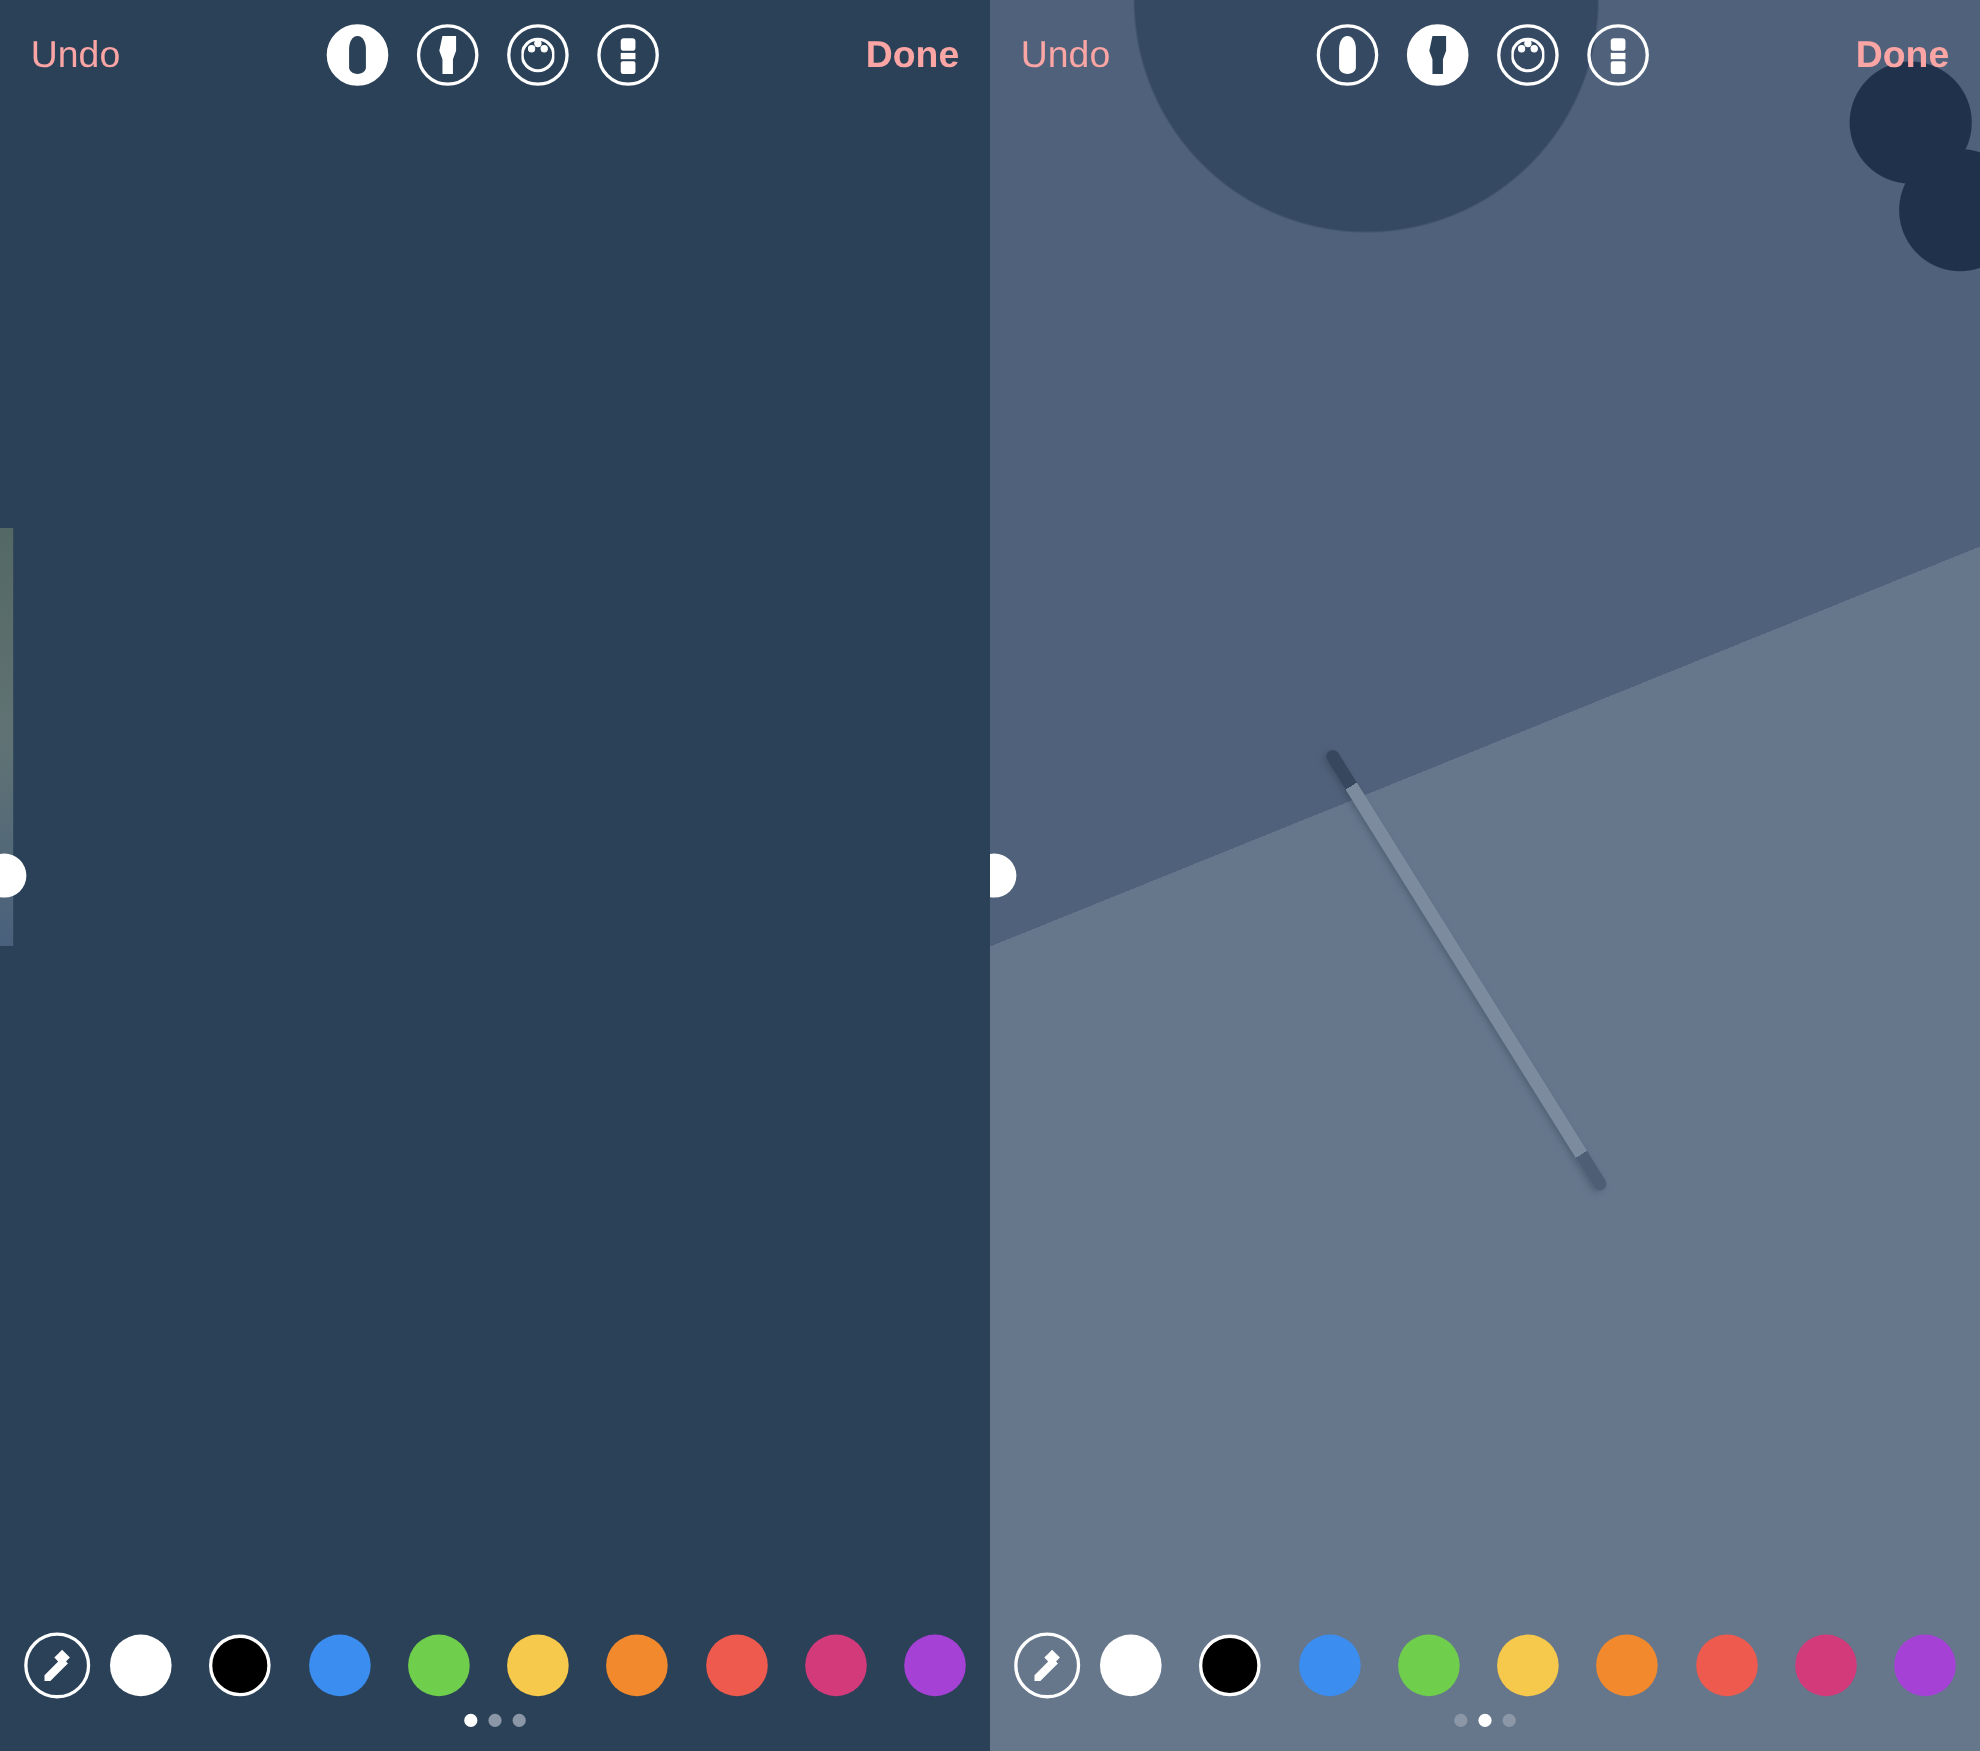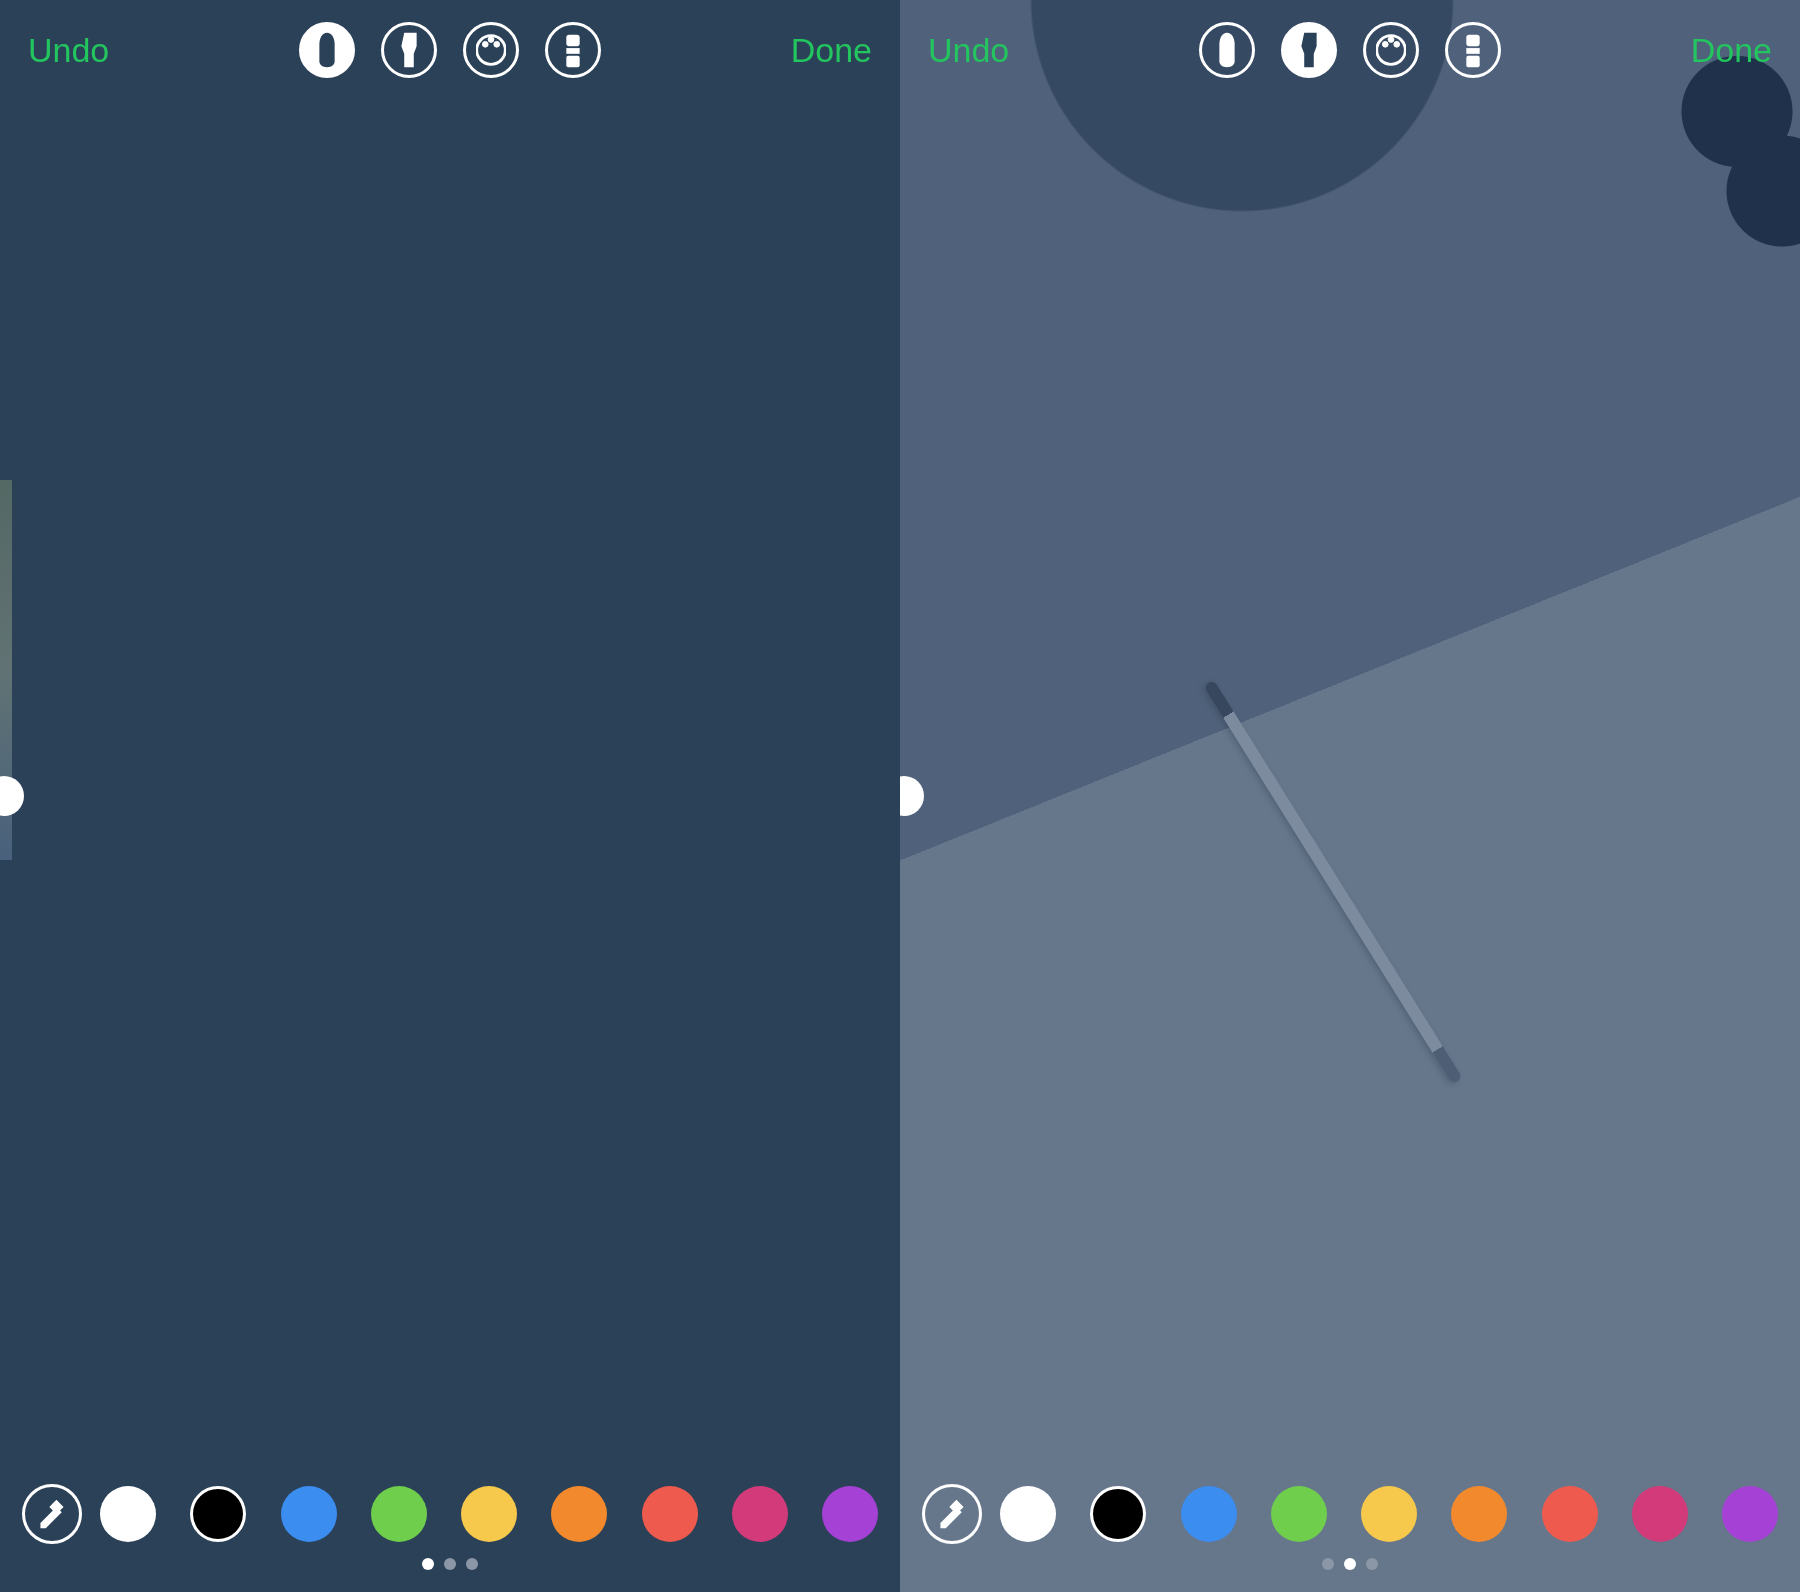--- a/index.html
+++ b/index.html
@@ -26,23 +26,23 @@
   .pen{
     position:absolute;
     left:22%; top:55%;
     width:470px;height:12px;
     background:linear-gradient(90deg,#3b475a 0 8%, #c7cedb 8% 92%, #6a7689 92% 100%);
     border-radius:6px;
     transform:rotate(58deg);
     box-shadow:0 3px 6px rgba(0,0,0,.25);
   }
   
-  .hdr{position:absolute;top:0;left:0;right:0;height:100px;display:flex;align-items:center;justify-content:space-between;padding:0 28px;color:#22c55e;gap:40px;}
+  .hdr{position:absolute;top:0;left:0;right:0;height:100px;display:flex;align-items:center;justify-content:space-between;padding:0 28px;color:#fca5a5;gap:40px;}
   .txtbtn{font-size:34px;font-weight:400;cursor:pointer;}
-  .txtbtn.bold{font-weight:400;text-align:center;}
+  .txtbtn.bold{font-weight:700;text-align:center;}
   .tools{display:flex;gap:26px;}
   .tool{width:56px;height:56px;border:3.5px solid #fff;border-radius:50%;display:flex;align-items:center;justify-content:center;cursor:pointer;box-sizing:border-box;}
   .tool.sel{background:#fff;}
   .tool svg{width:30px;height:42px;display:block;}
   
   .btm{position:absolute;left:0;right:0;bottom:22px;padding:0 22px;}
   .row{display:flex;align-items:center;gap:18px;}
   .eyedrop{width:60px;height:60px;border:3.5px solid #fff;border-radius:50%;display:flex;align-items:center;justify-content:center;cursor:pointer;box-sizing:border-box;flex:none;}
   .eyedrop svg{width:32px;height:32px;}
   .swatches{display:flex;gap:16px;flex:1;justify-content:space-between;}

